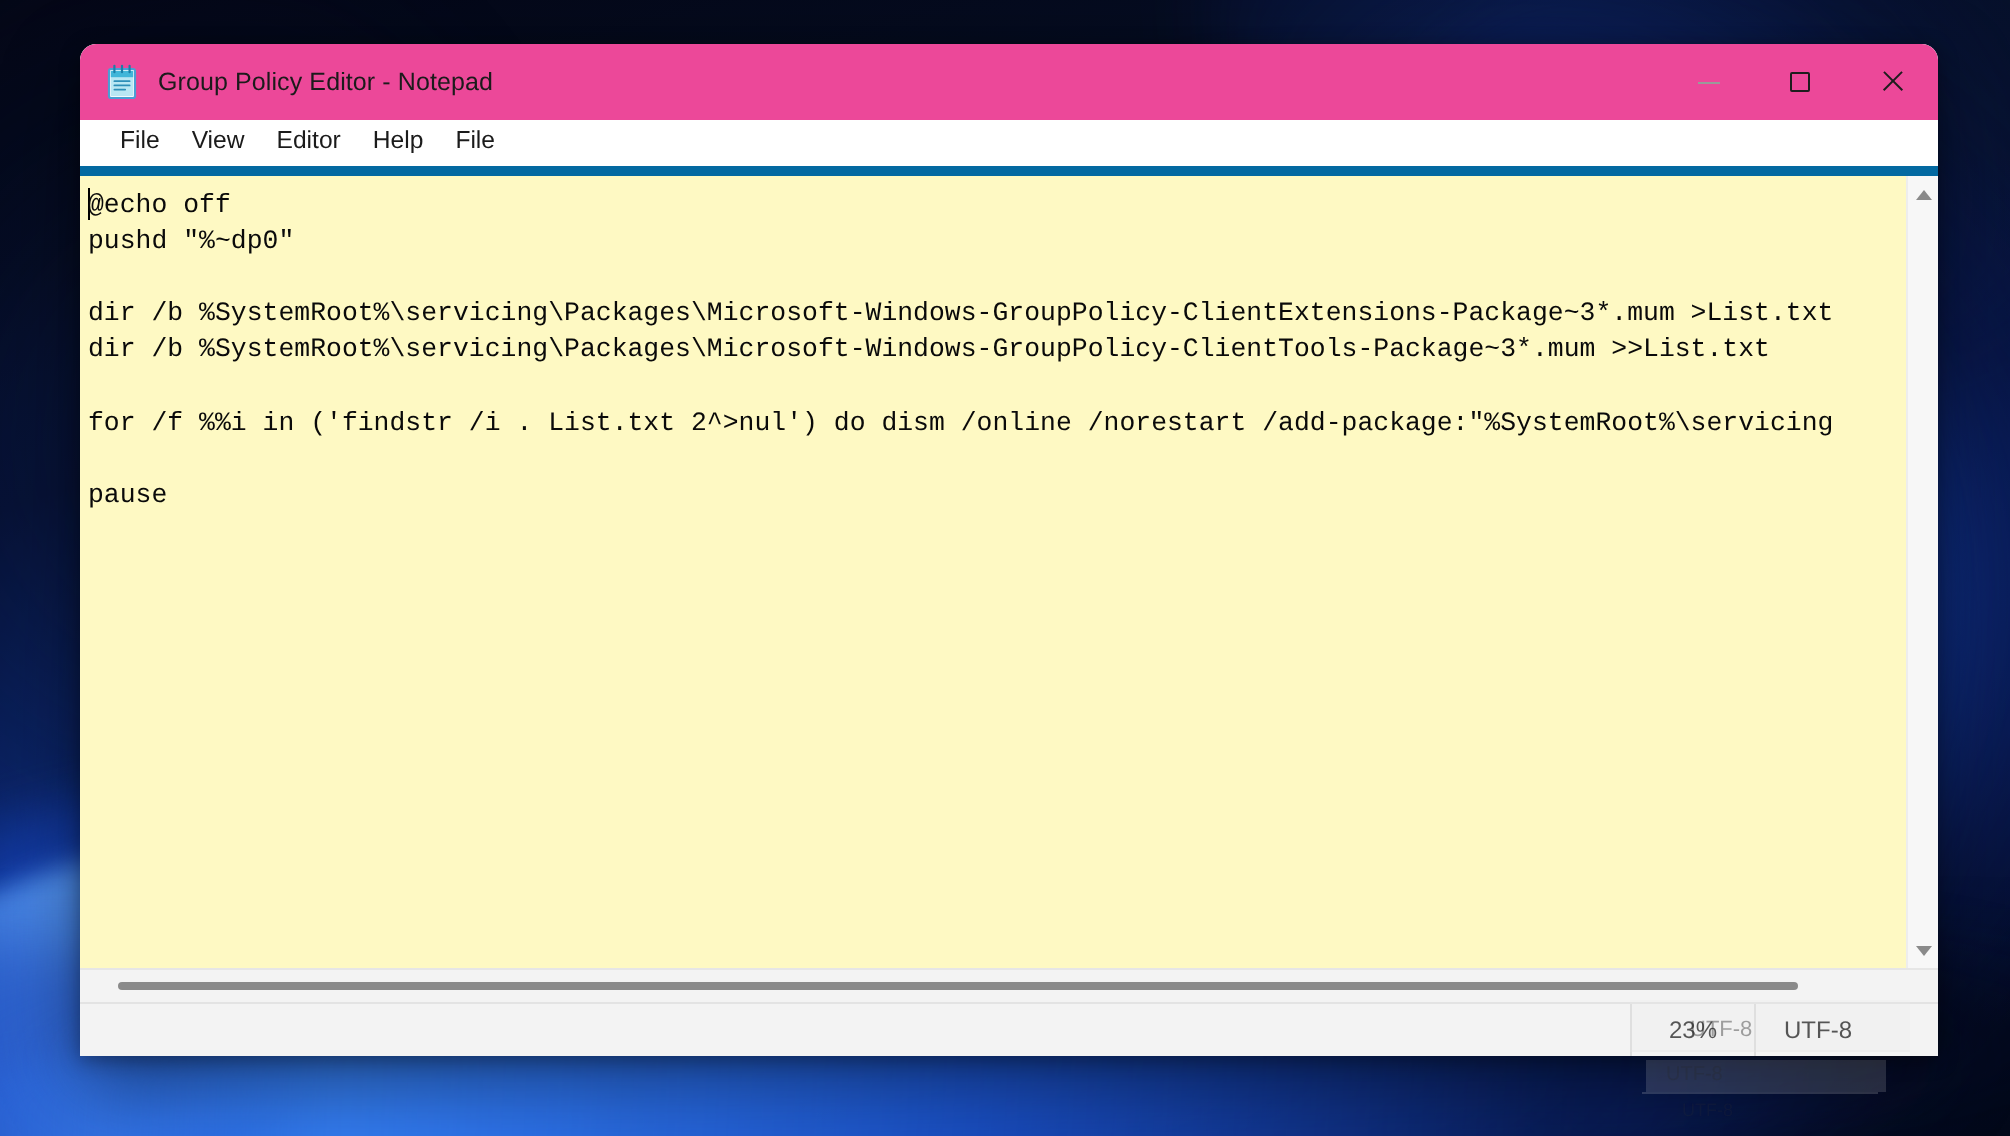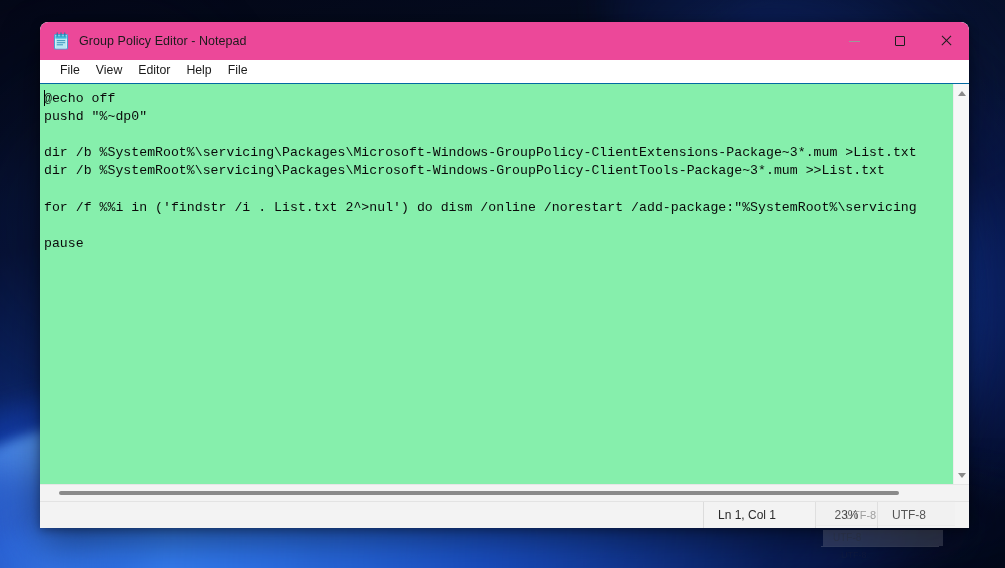--- a/index.html
+++ b/index.html
@@ -262,22 +262,22 @@
     cursor: default;
     white-space: nowrap;
   }
 
   
   #editor-region {
     flex: 1 1 auto;
     display: flex;
     position: relative;
     min-height: 0;
-    background: #86efac;
-    border-top: 1px solid #0369a1;
+    background: #fef9c3;
+    border-top: 5px solid #0369a1;
   }
 
   #text-area {
     flex: 1 1 auto;
     position: relative;
     overflow: hidden;
     padding: 6px 0 0 4px;
   }
 
   #text-content {
@@ -489,21 +489,20 @@
   </div>
 
   <div id="hscroll-row">
     <div id="hscroll-track">
       <div id="hscroll-thumb"></div>
     </div>
   </div>
 
   <div id="status-bar">
     <div class="status-spacer"></div>
-    <div class="status-cell ln">Ln 1, Col 1</div>
     <div class="status-cell zoom">23%</div>
     <div class="status-cell enc">UTF-8</div>
   </div>
 
 </div>
 
 <div id="ghost-artifact">
   <div class="ghost-block" style="left:0; top:0; width:140px; height:26px;"></div>
   <div class="ghost-line" style="left:0;  top:1px;  width:140px;"></div>
   <div class="ghost-line" style="left:0;  top:25px; width:140px;"></div>

